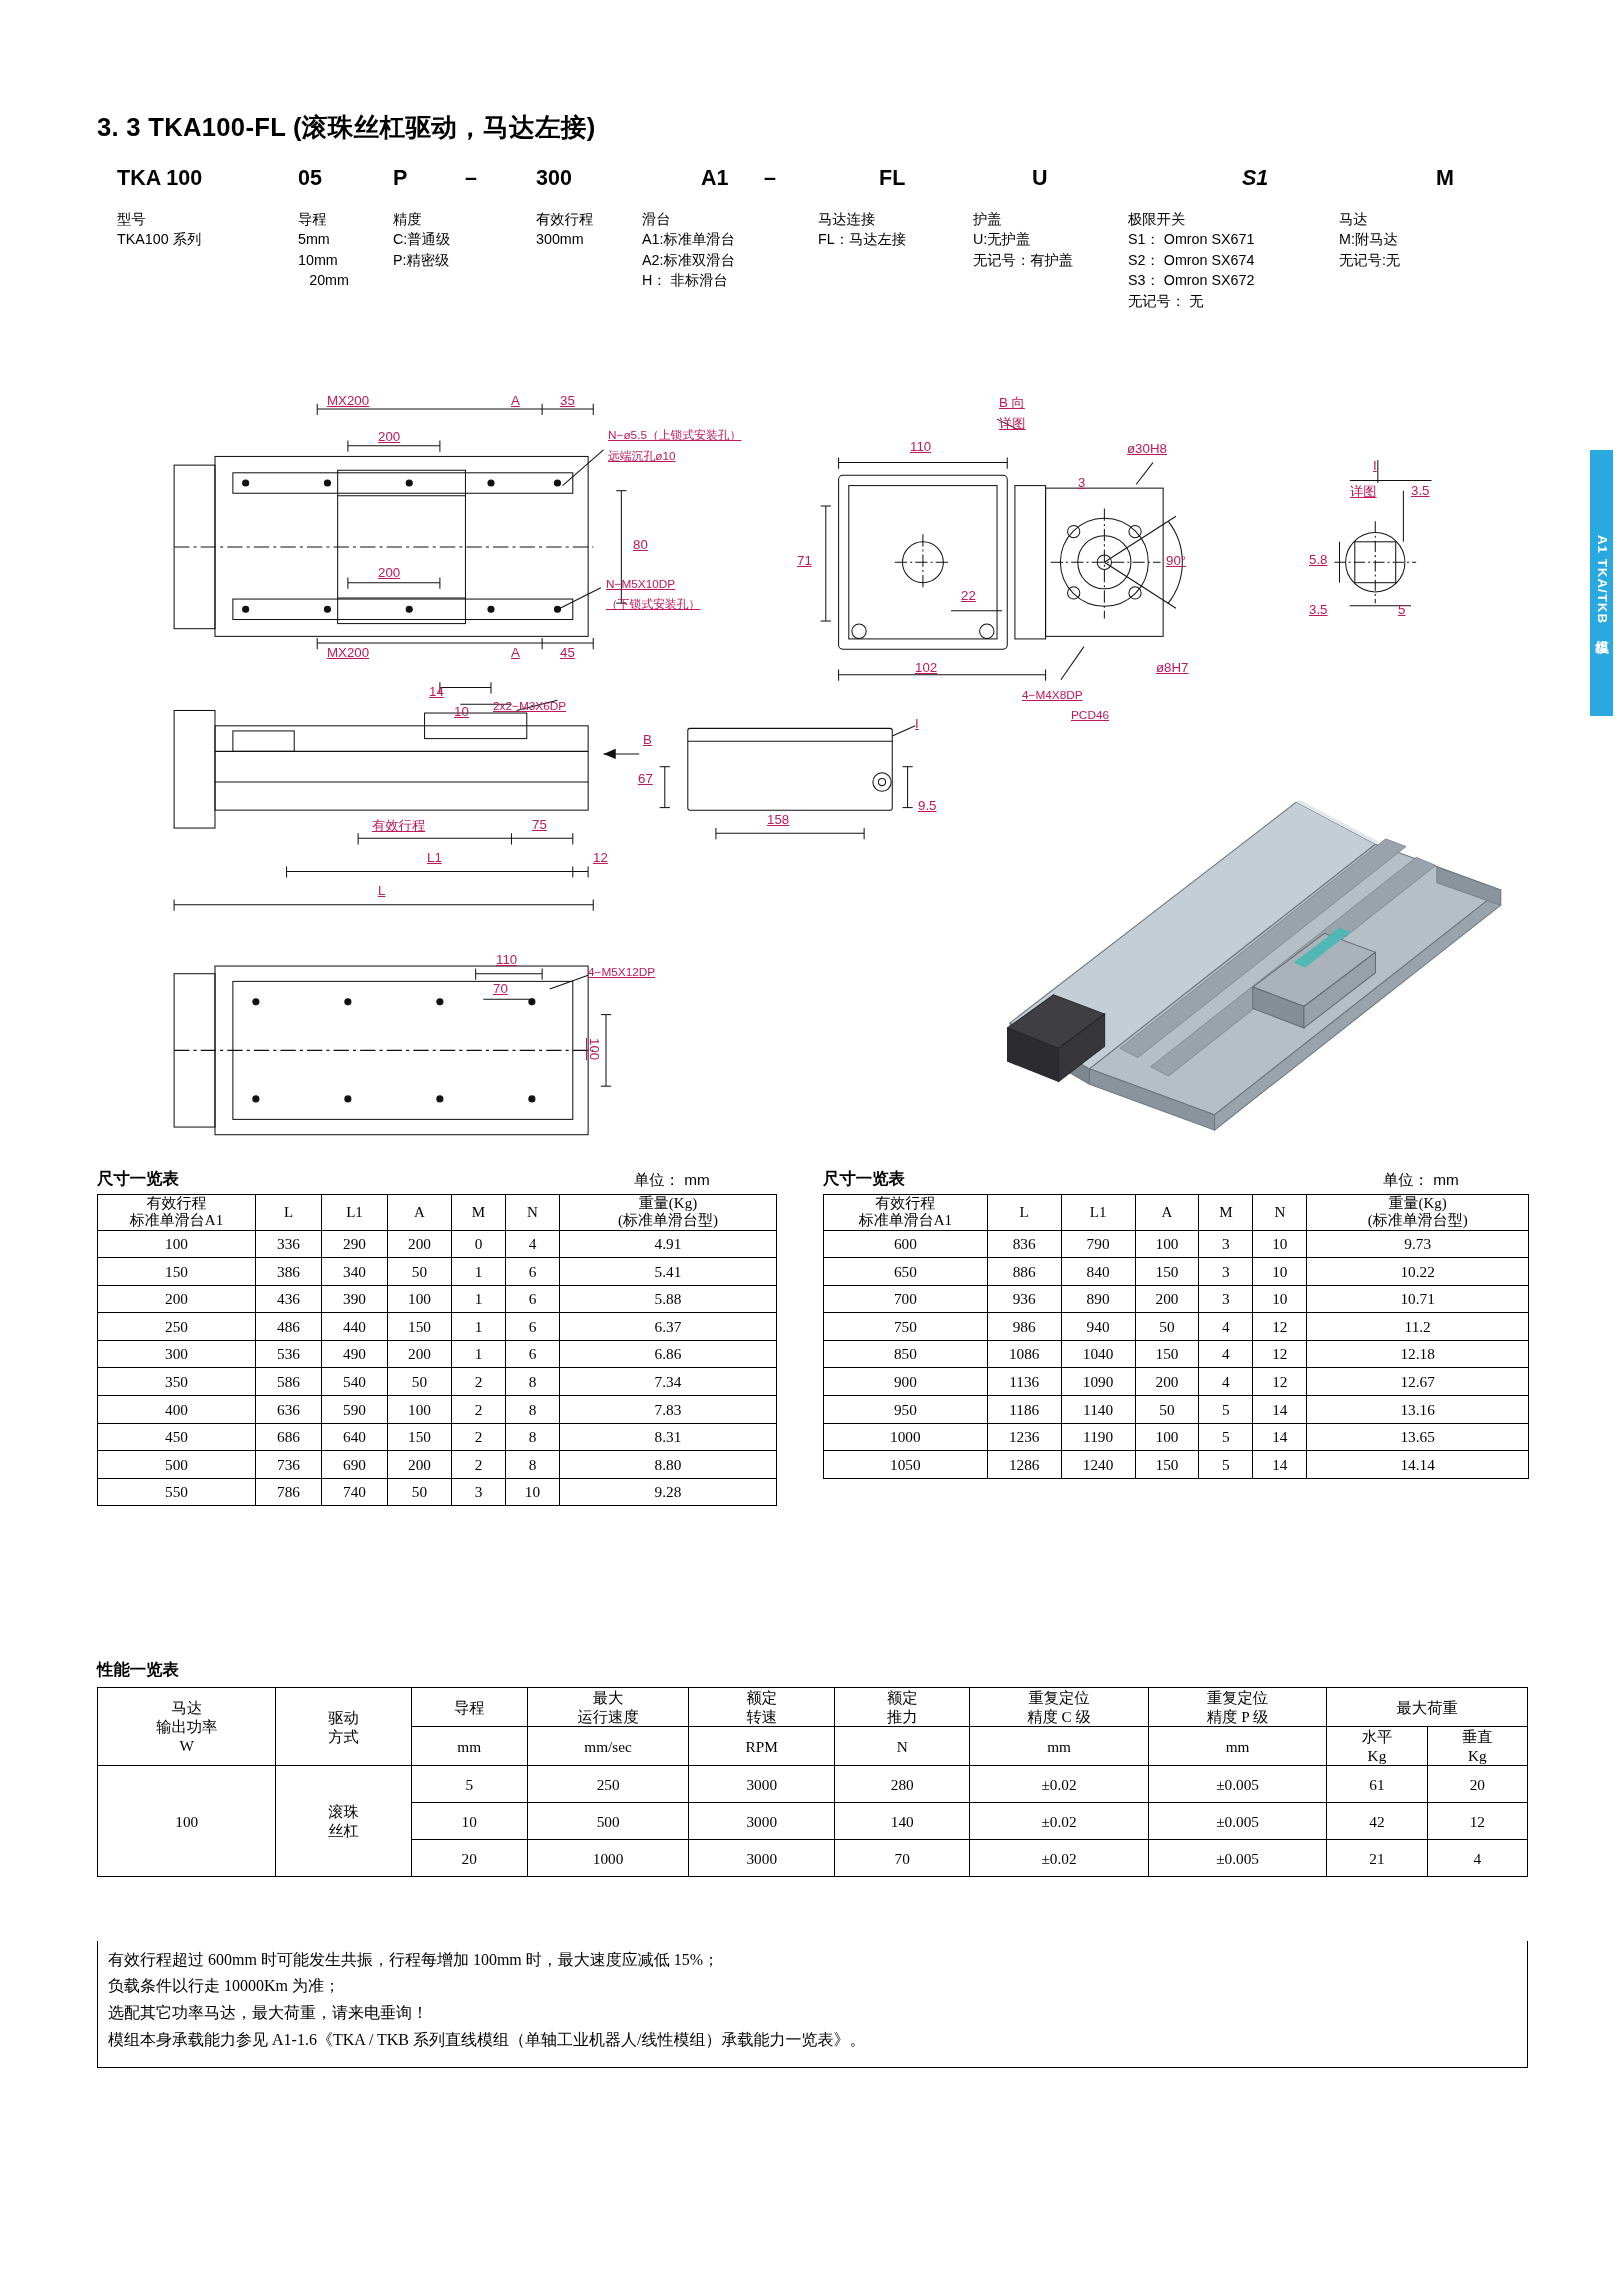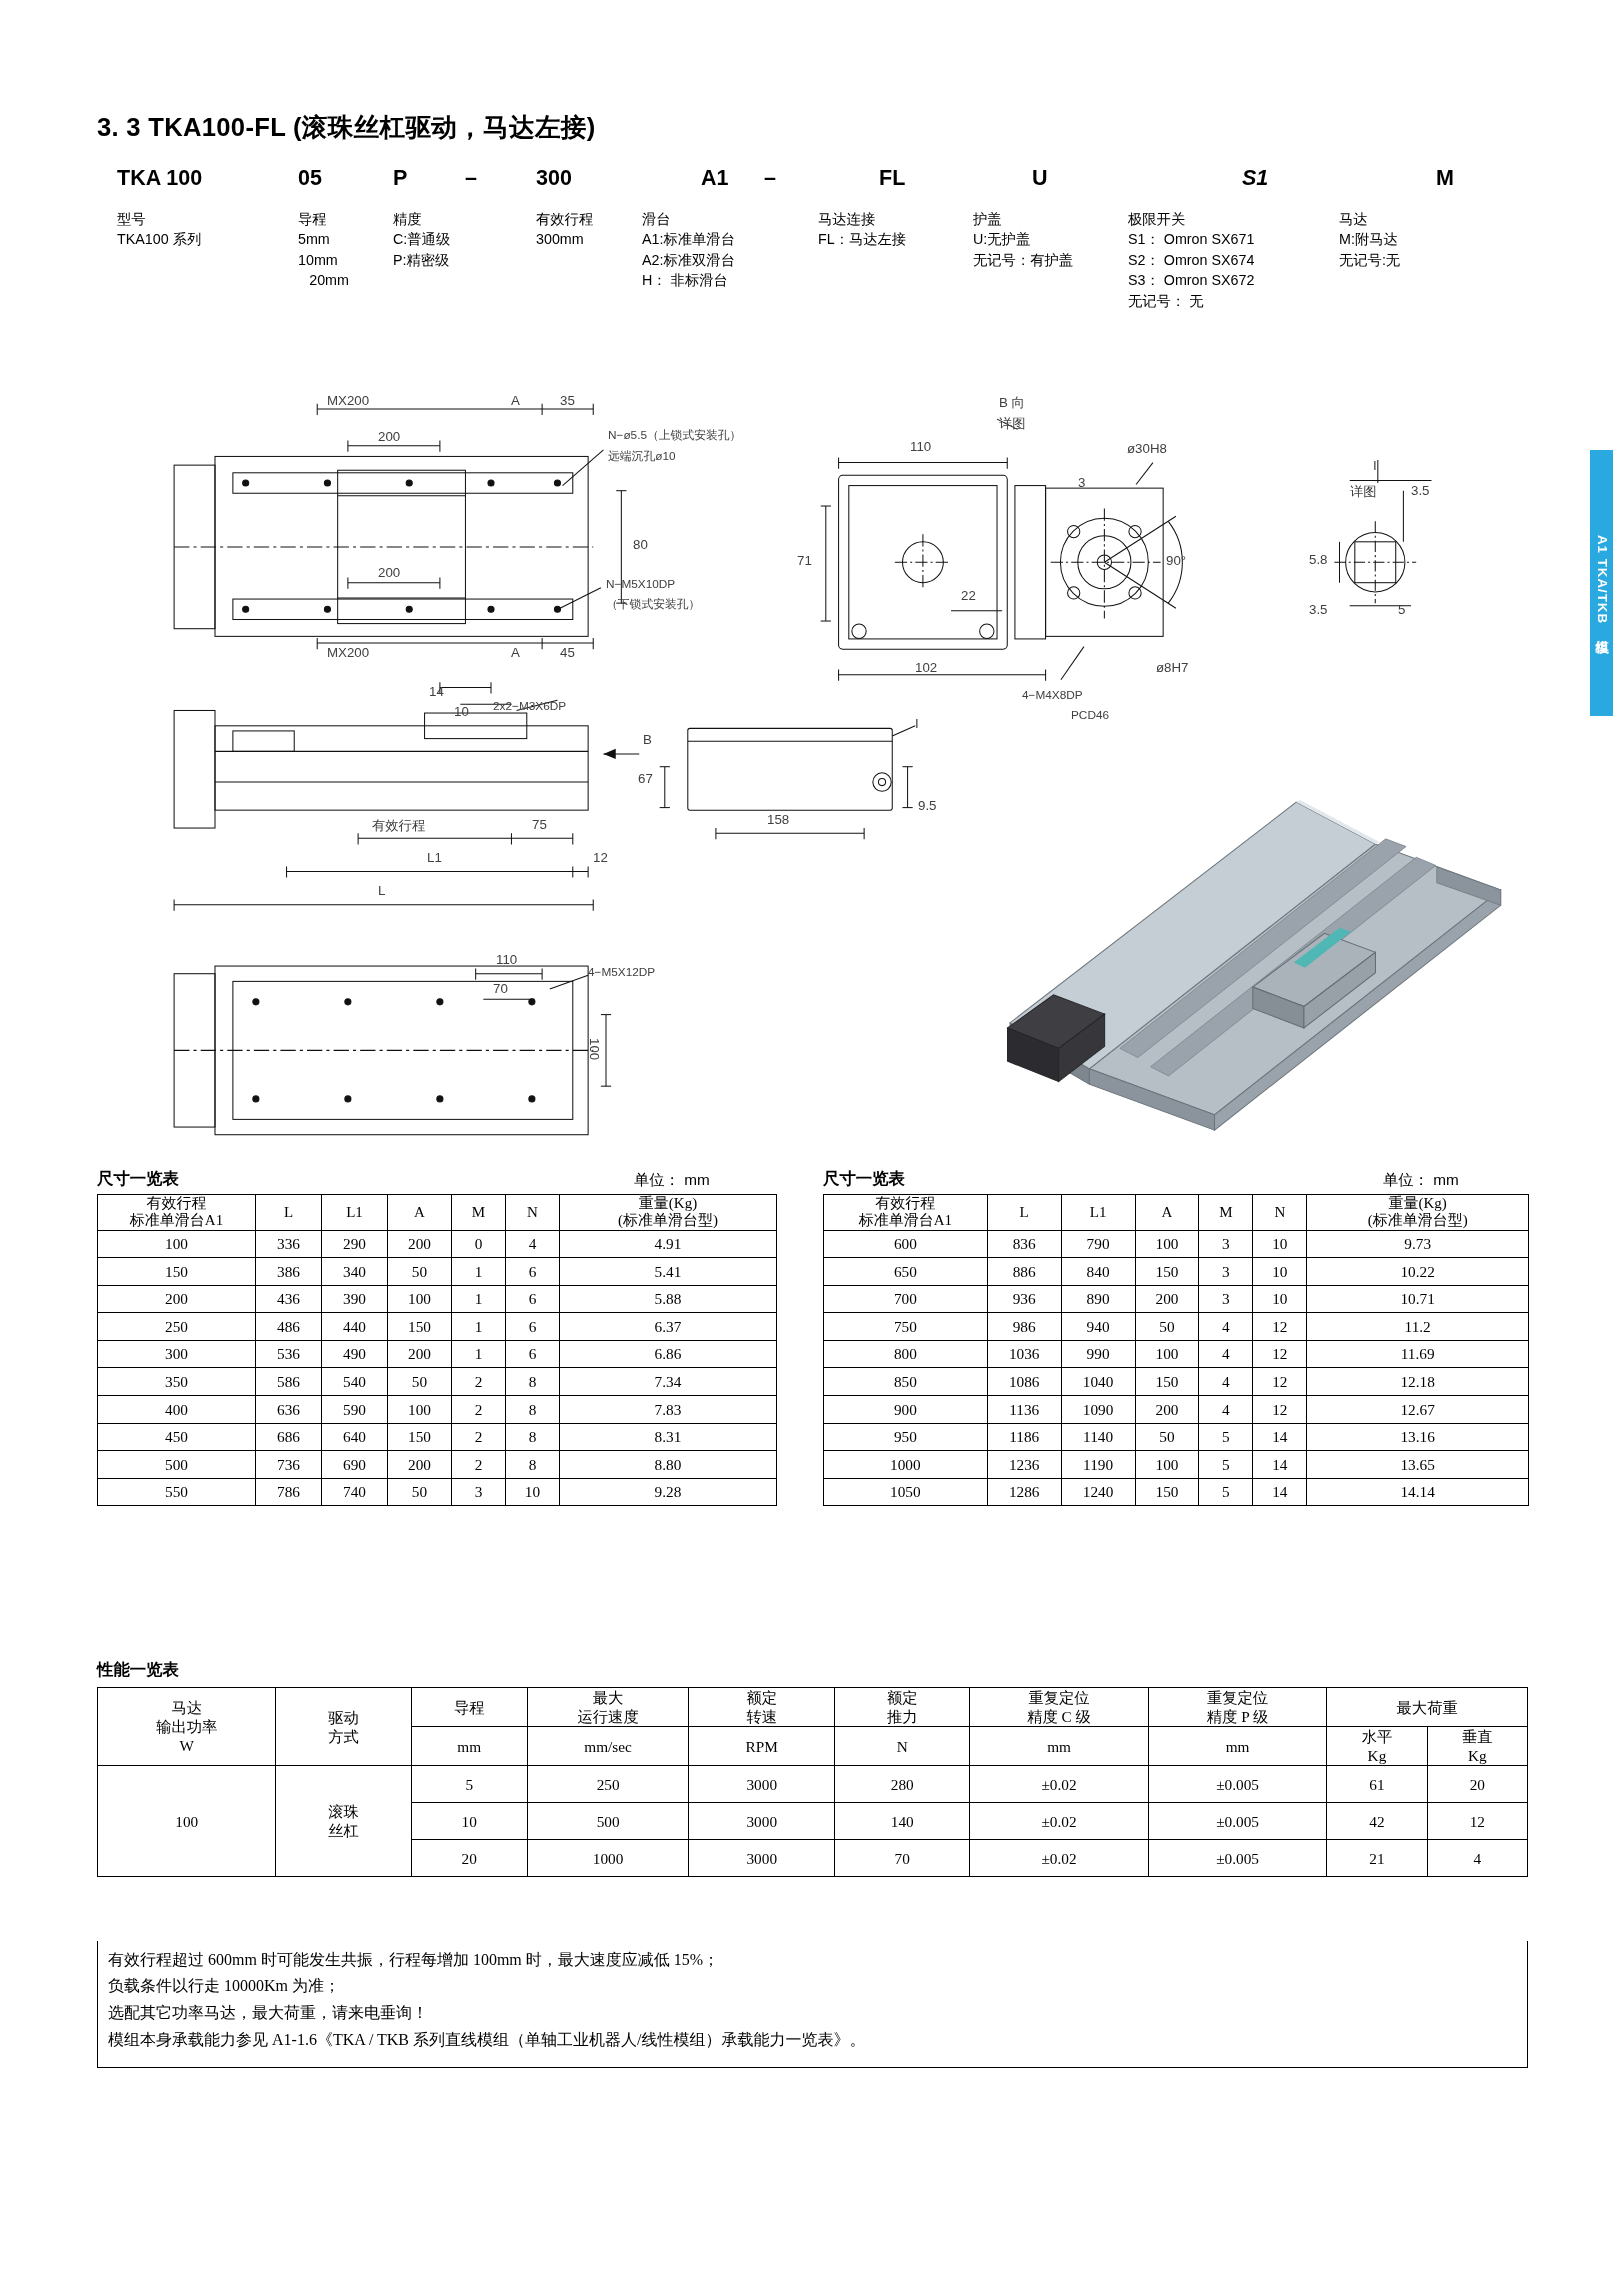--- a/index.html
+++ b/index.html
@@ -33,21 +33,21 @@
     width:22.5px; height:266px;
     background:#29a9e0; color:#fff;
     writing-mode:vertical-rl;
     font-size:13.3px; font-weight:bold;
     display:flex; align-items:center; justify-content:center;
     letter-spacing:1px;
   }
 
   
   .draw { position:absolute; left:0; top:0; width:1624px; height:2295px; pointer-events:none; }
-  .dimtext { position:absolute; font-size:13.3px; color:#404040; white-space:nowrap; font-family:"Liberation Sans", sans-serif; }
+  .dimtext { position:absolute; font-size:13.3px; color:#be185d; white-space:nowrap; font-family:"Liberation Sans", sans-serif;text-decoration:underline; }
   .dimtext.sm { font-size:11.8px; }
 
   
   .sec-label { position:absolute; font-size:16.4px; font-weight:bold; white-space:nowrap; }
   .unit-label { position:absolute; font-size:15.3px; white-space:nowrap; }
 
   table.dim {
     position:absolute;
     border-collapse:collapse;
     font-size:15.3px;
@@ -597,29 +597,20 @@
           <td>10.71</td>
         </tr>
       <tr>
           <td>750</td>
           <td>986</td>
           <td>940</td>
           <td>50</td>
           <td>4</td>
           <td>12</td>
           <td>11.2</td>
-        </tr>
-      <tr>
-          <td>800</td>
-          <td>1036</td>
-          <td>990</td>
-          <td>100</td>
-          <td>4</td>
-          <td>12</td>
-          <td>11.69</td>
         </tr>
       <tr>
           <td>850</td>
           <td>1086</td>
           <td>1040</td>
           <td>150</td>
           <td>4</td>
           <td>12</td>
           <td>12.18</td>
         </tr>

